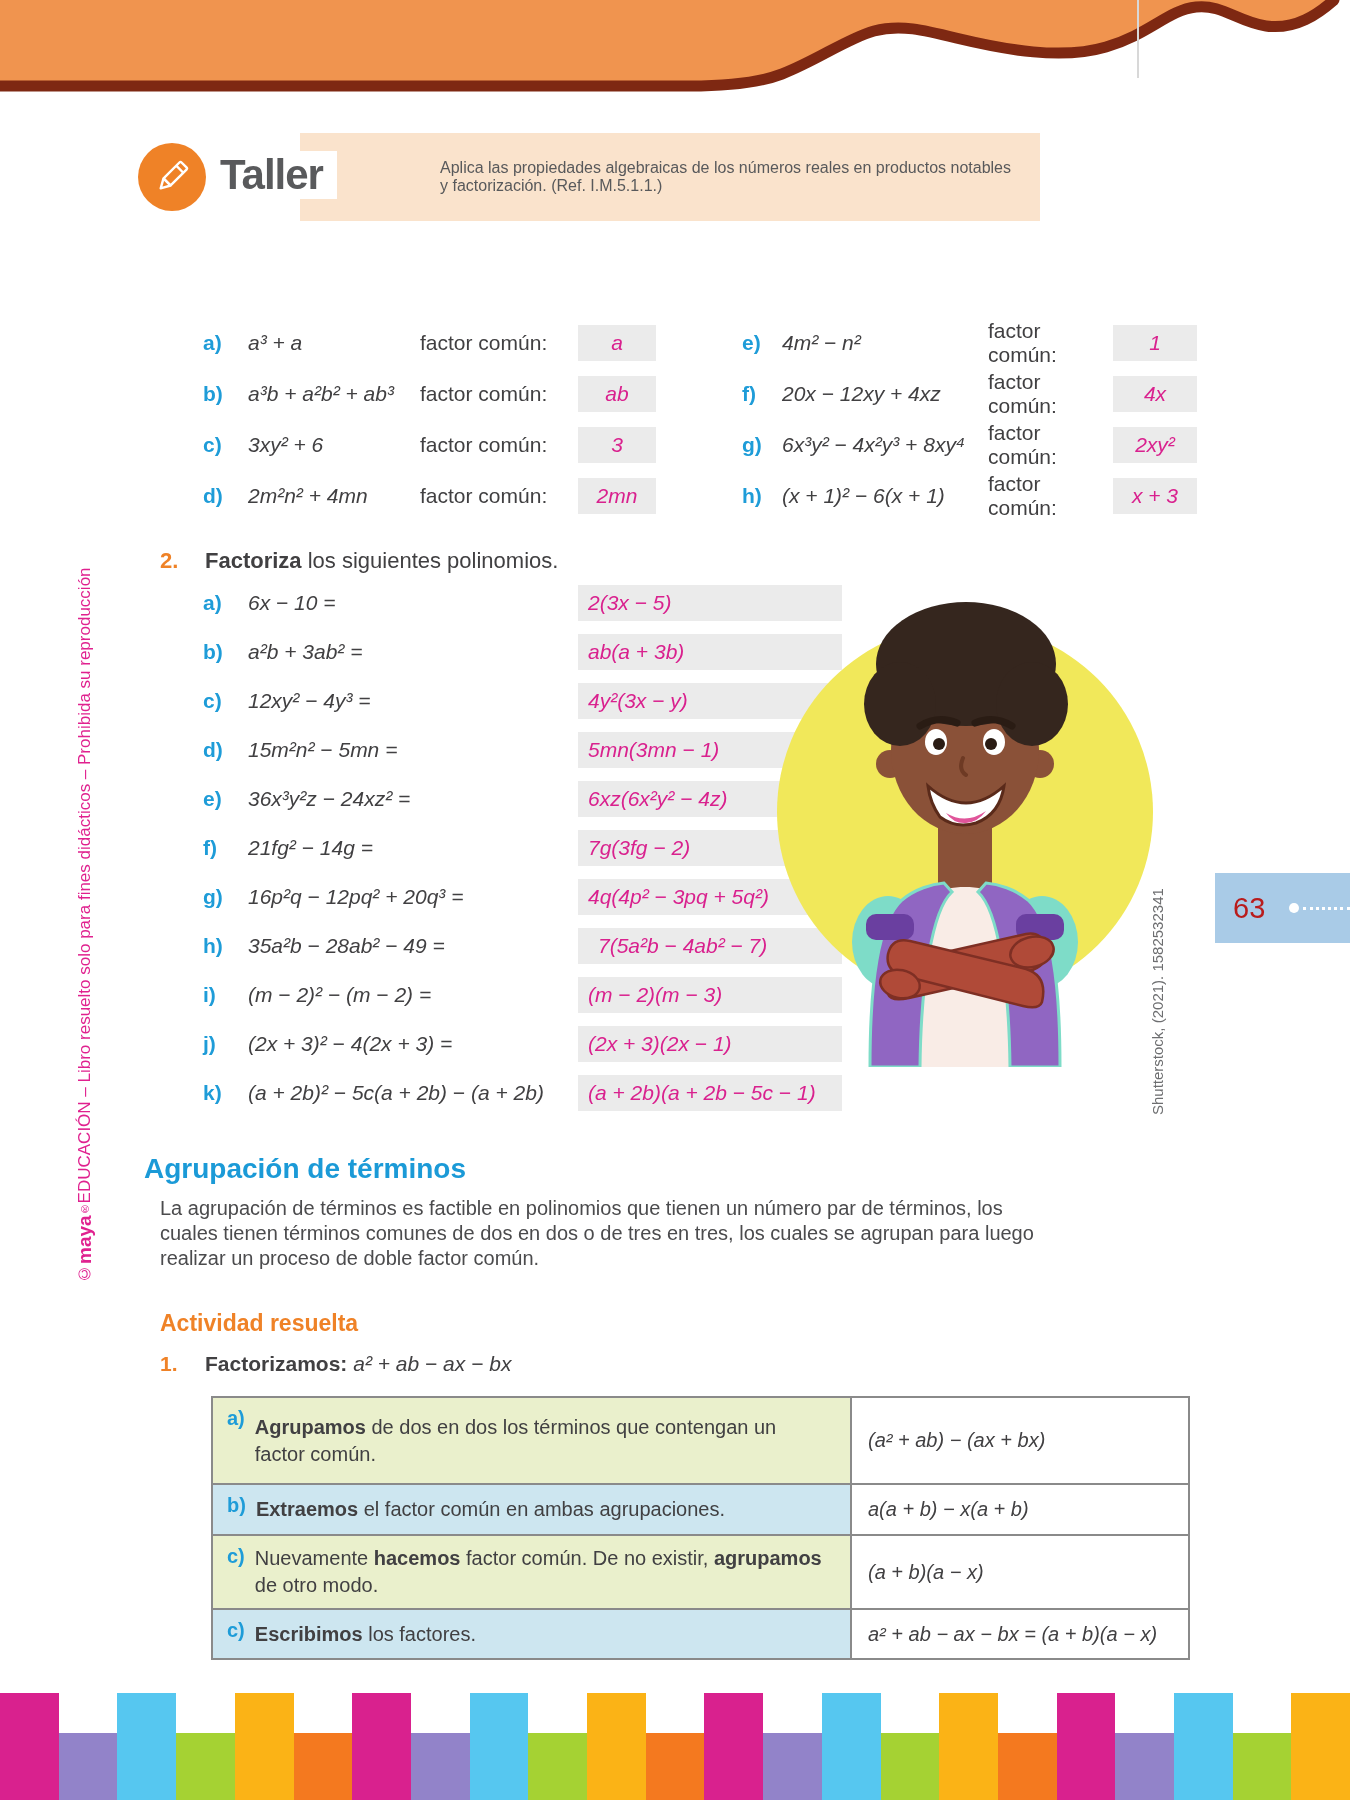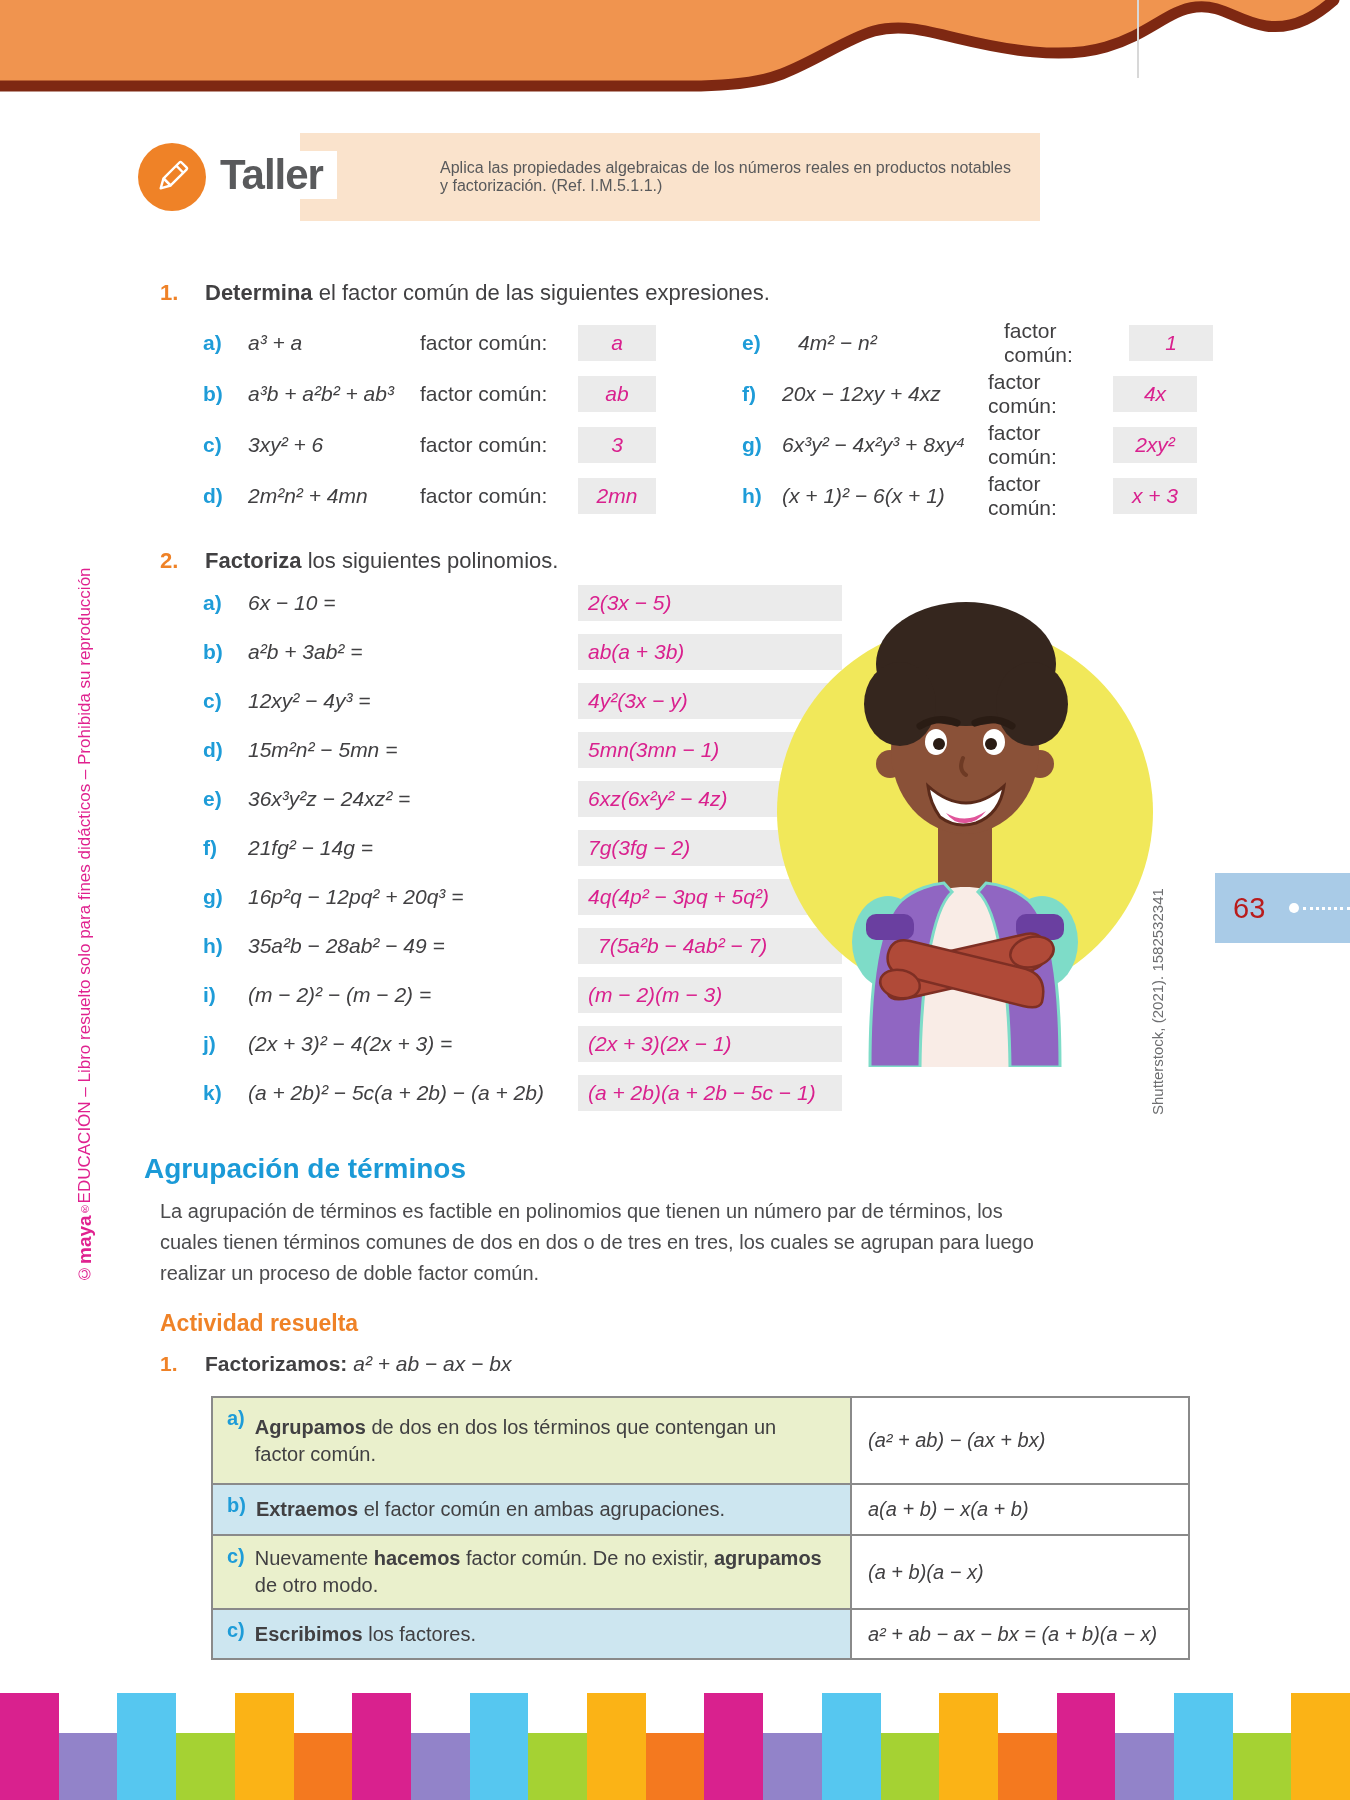--- a/index.html
+++ b/index.html
@@ -43,21 +43,21 @@
 
   
   .page-tab { position:absolute; left:1215px; top:873px; width:135px; height:70px; background:#A9CBE7;
               display:flex; align-items:center; padding-left:18px; box-sizing:border-box; }
   .page-tab .num { font-size:29px; color:#b91c1c; }
   .tab-dot { width:10px; height:10px; border-radius:50%; background:#fff; margin-left:24px; }
   .tab-dashes { width:48px; border-top:3px dotted #fff; margin-left:4px; }
 
   
   .section-title { position:absolute; left:144px; top:1153px; font-size:28px; font-weight:bold; color:#1B9AD7; }
-  .section-body { position:absolute; left:160px; top:1196px; width:905px; font-size:20px; line-height:31px; color:#4B4B4D; }
+  .section-body { position:absolute; left:160px; top:1196px; width:905px; font-size:20px; line-height:25px; color:#4B4B4D; }
   .activity-title { position:absolute; left:160px; top:1310px; font-size:23px; font-weight:bold; color:#EF8227; }
   .activity-line { position:absolute; left:160px; top:1352px; font-size:21px; }
   .activity-line .ex-num { width:45px; }
 
   
   .acttable { position:absolute; left:211px; top:1396px; width:979px; border:2px solid #8A8A8A; box-sizing:border-box; }
   .trow { display:flex; border-bottom:2px solid #8A8A8A; }
   .trow:last-child { border-bottom:none; }
   .tleft { width:637px; box-sizing:border-box; padding:6px 20px 6px 14px; display:flex; align-items:center; gap:10px;
            font-size:20px; line-height:27px; }
@@ -97,23 +97,20 @@
       <svg width="44" height="44" viewBox="0 0 44 44">
         <g transform="rotate(45 22 22)" fill="none" stroke="#ffffff" stroke-width="2.4" stroke-linejoin="round">
           <rect x="17" y="5" width="10" height="24" rx="1.5"></rect>
           <line x1="17" y1="11" x2="27" y2="11"></line>
           <path d="M17,29 L22,38 L27,29 Z"></path>
         </g>
       </svg>
     </div>
   </div>
 
-  <div class="ex-header" style="top:280px;">
-    <span class="ex-num">1.</span><b>Determina</b><span> el factor común de las siguientes expresiones.</span>
-  </div>
   <div id="ex1-left" class="ex-col" style="left:203px; top:325px;">
       <div class="ex-row">
         <span class="ex-letter" style="width: 45px;">a)</span>
         <span class="ex-expr" style="width: 172px;">a³ + a</span>
         <span class="ex-label" style="width: 158px;">factor común:</span>
         <span class="answer-box center" style="width: 78px;">a</span>
       </div>
       <div class="ex-row">
         <span class="ex-letter" style="width: 45px;">b)</span>
         <span class="ex-expr" style="width: 172px;">a³b + a²b² + ab³</span>
@@ -129,21 +126,21 @@
       <div class="ex-row">
         <span class="ex-letter" style="width: 45px;">d)</span>
         <span class="ex-expr" style="width: 172px;">2m²n² + 4mn</span>
         <span class="ex-label" style="width: 158px;">factor común:</span>
         <span class="answer-box center" style="width: 78px;">2mn</span>
       </div>
     </div>
   <div id="ex1-right" class="ex-col" style="left:742px; top:325px;">
       <div class="ex-row">
         <span class="ex-letter" style="width: 40px;">e)</span>
-        <span class="ex-expr" style="width: 206px; margin-left: 16px;">4m² − n²</span>
+        <span class="ex-expr" style="width: 206px;">4m² − n²</span>
         <span class="ex-label" style="width: 125px;">factor común:</span>
         <span class="answer-box center" style="width: 84px;">1</span>
       </div>
       <div class="ex-row">
         <span class="ex-letter" style="width: 40px;">f)</span>
         <span class="ex-expr" style="width: 206px;">20x − 12xy + 4xz</span>
         <span class="ex-label" style="width: 125px;">factor común:</span>
         <span class="answer-box center" style="width: 84px;">4x</span>
       </div>
       <div class="ex-row">

